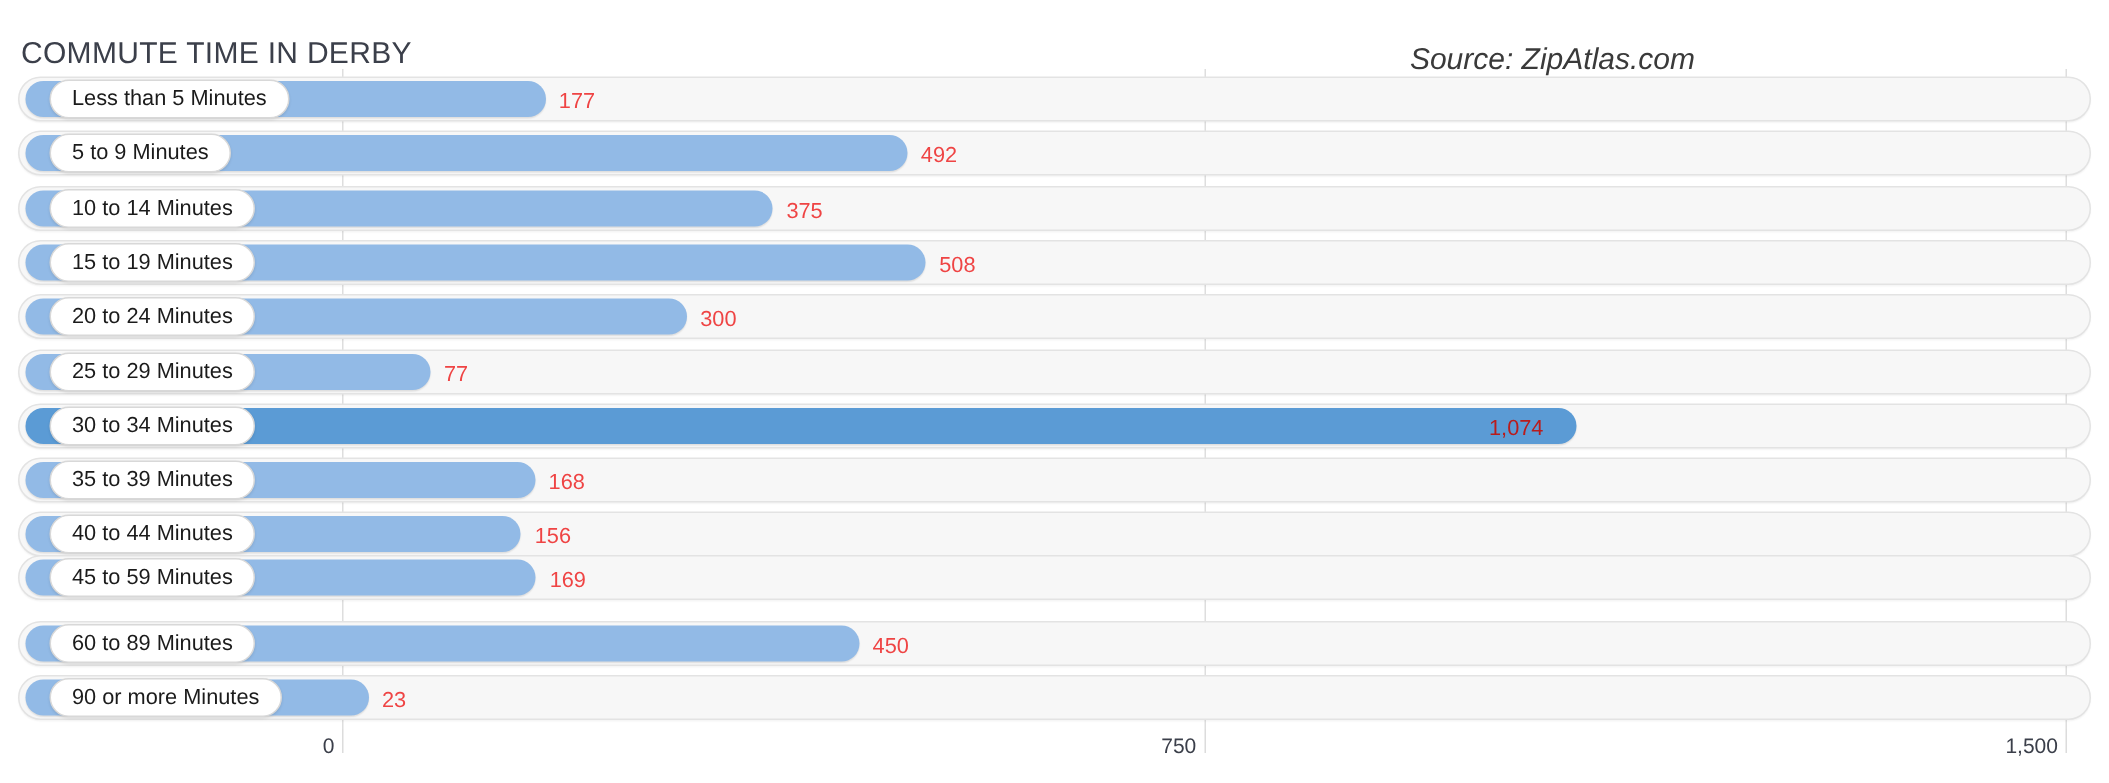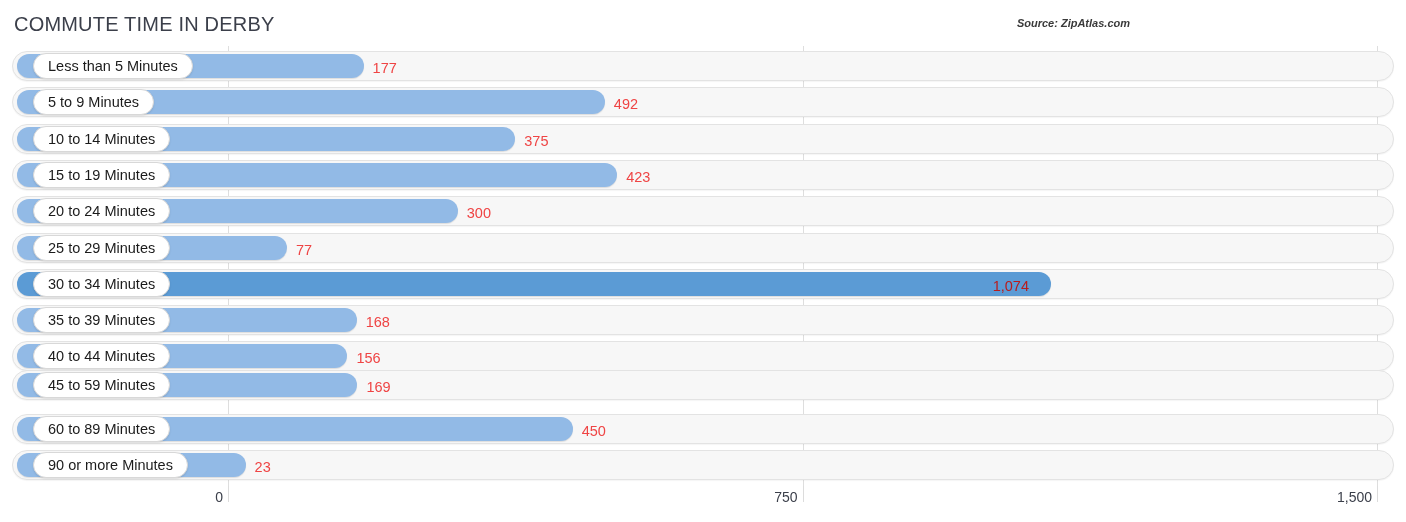--- a/index.html
+++ b/index.html
@@ -6,29 +6,29 @@
   html, body { margin:0; padding:0; }
   body {
     width:1406px; height:522px;
     background:#ffffff;
     font-family:"Liberation Sans", sans-serif;
     overflow:hidden;
     position:relative;
   }
 
   
-  #header { position:absolute; left:0; top:4px; width:1142px; height:46px; }
+  #header { position:absolute; left:0; top:16px; width:1142px; height:46px; }
   #chart-title {
     position:absolute; left:14px; top:9px;
     font-size:20px; letter-spacing:.2px; color:#3b3f4a; font-weight:400;
     white-space:nowrap;
   }
   #source-label {
     position:absolute; right:12px; top:13px;
-    font-size:11px; font-style:italic; color:#3a3a3a; white-space:nowrap;font-weight:bold;
+    font-size:20px; font-style:italic; color:#3a3a3a; white-space:nowrap;
   }
 
   
   #plot { position:absolute; left:0; top:46px; width:1406px; height:440px; }
 
   #gridlines { position:absolute; left:0; top:0; width:100%; height:440px; }
   .gridline {
     position:absolute; top:0; width:1px; height:440px;
     background:#dedede;
   }
@@ -130,21 +130,21 @@
           <span>10 to 14 Minutes</span>
         </div>
         <div class="value-out" style="left: 524.25px;">375</div>
       </div>
       <div class="row" style="top: 112.9px;">
         <div class="track"></div>
         <div class="bar" style="width: 600.128px;"></div>
         <div class="label-pill">
           <span>15 to 19 Minutes</span>
         </div>
-        <div class="value-out" style="left: 626.128px;">423</div>
+        <div class="value-out" style="left: 626.128px;">508</div>
       </div>
       <div class="row" style="top: 149.2px;">
         <div class="track"></div>
         <div class="bar" style="width: 440.8px;"></div>
         <div class="label-pill">
           <span>20 to 24 Minutes</span>
         </div>
         <div class="value-out" style="left: 466.8px;">300</div>
       </div>
       <div class="row" style="top: 185.5px;">

